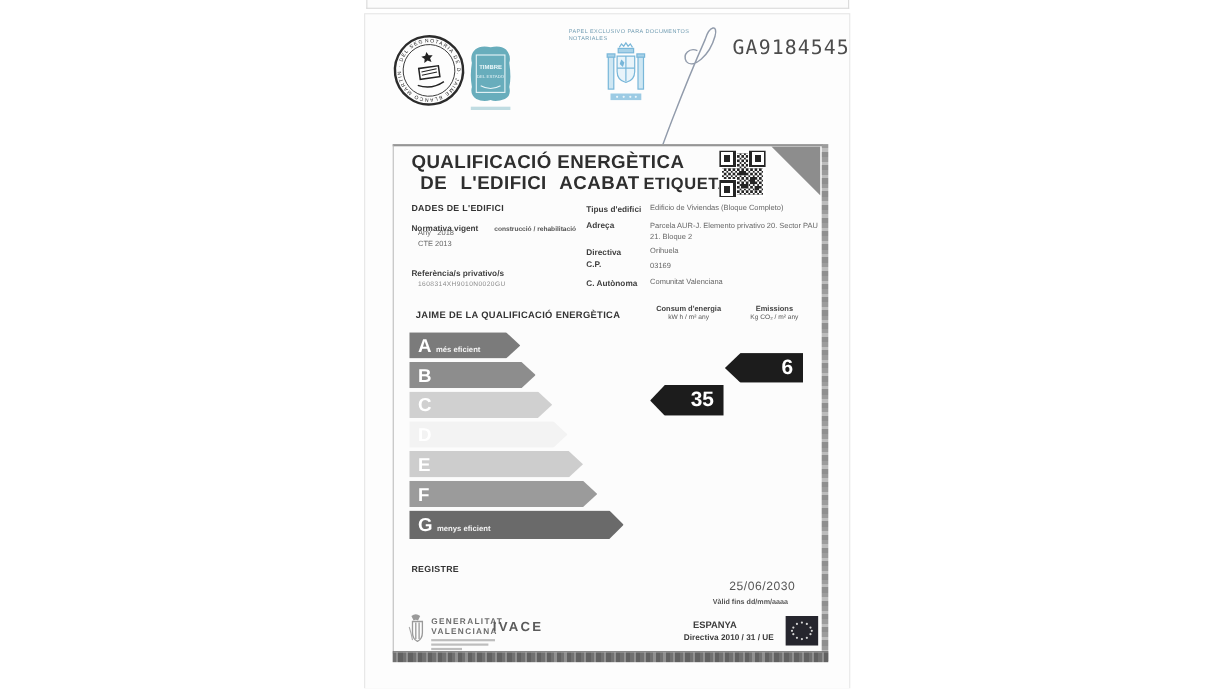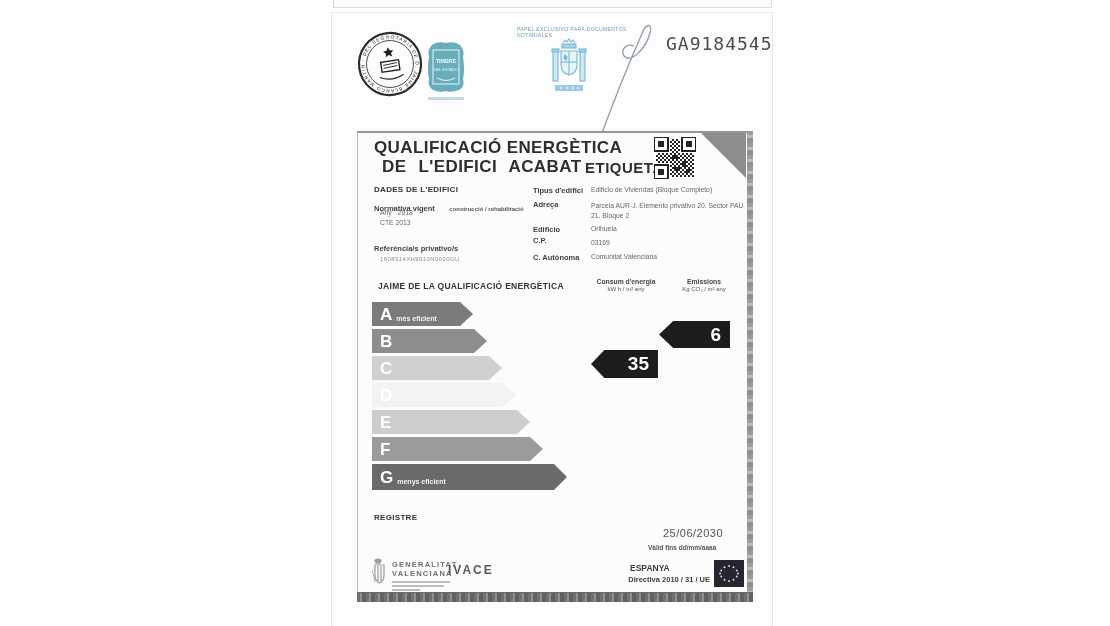--- a/index.html
+++ b/index.html
@@ -36,21 +36,21 @@
         clip-path:polygon(0 0,calc(100% - 13px) 0,100% 50%,calc(100% - 13px) 100%,0 100%);}
   .sletter{font-size:17px;font-weight:700;color:#ffffff;padding-left:8px;line-height:1;}
   .squal{font-size:7px;font-weight:700;color:rgba(255,255,255,.92);margin-left:4px;margin-top:8px;}
   .ind{position:absolute;display:flex;align-items:center;justify-content:flex-end;
        padding-right:9px;box-sizing:border-box;color:#fff;font-weight:700;font-size:19px;
        clip-path:polygon(0 50%,20% 0,100% 0,100% 100%,20% 100%);}
   .gvtxt{font-size:7.5px;font-weight:700;color:#6d6d6d;letter-spacing:1.2px;line-height:1.25;}
   .gvline{position:absolute;height:2px;background:#bdbdbd;}
   .ivace{font-size:12px;font-weight:700;color:#5a5a5a;letter-spacing:2px;}
   .esp{font-size:8.5px;font-weight:700;color:#3c3c3c;}
-  .dir{font-size:7.5px;font-weight:700;color:#3c3c3c;text-align:right;}
+  .dir{font-size:7.5px;font-weight:700;color:#3c3c3c;text-align:center;}
   .notice{font-size:5px;color:#6f9bb1;letter-spacing:.4px;}
   .stampline{background:rgba(77,159,176,.35);}
 </style>
 </head>
 <body>
 
 <div id="screen">
 
   <div class="abs prev-strip"></div>
 
@@ -157,21 +157,21 @@
   <div class="abs val" style="left:380px;top:219px">CTE 2013</div>
   <div class="abs lbl" style="left:374px;top:244px">Referència/s privativo/s</div>
   <div class="abs tiny" style="left:380px;top:256px;color:#8c8c8c;letter-spacing:.4px">1608314XH9010N0020GU</div>
 
   <div class="abs lbl" style="left:533px;top:186px">Tipus d'edifici</div>
   <div class="abs val" style="left:591px;top:186px;width:158px">Edificio de Viviendas (Bloque Completo)</div>
 
   <div class="abs lbl" style="left:533px;top:200px">Adreça</div>
   <div class="abs val" style="left:591px;top:201px;width:158px;line-height:1.45">Parcela AUR-J. Elemento privativo 20. Sector PAU 21. Bloque 2</div>
 
-  <div class="abs lbl" style="left:533px;top:225px">Edificio</div>
+  <div class="abs lbl" style="left:533px;top:225px">Directiva</div>
   <div class="abs val" style="left:591px;top:225px">Orihuela</div>
 
   <div class="abs lbl" style="left:533px;top:236px">C.P.</div>
   <div class="abs val" style="left:591px;top:239px">03169</div>
 
   <div class="abs lbl" style="left:533px;top:253px">C. Autònoma</div>
   <div class="abs val" style="left:591px;top:253px">Comunitat Valenciana</div>
 
   <div class="abs sec" style="left:378px;top:281px">JAIME DE LA QUALIFICACIÓ ENERGÈTICA</div>
   <div class="abs" style="left:589px;top:278px;width:74px">

